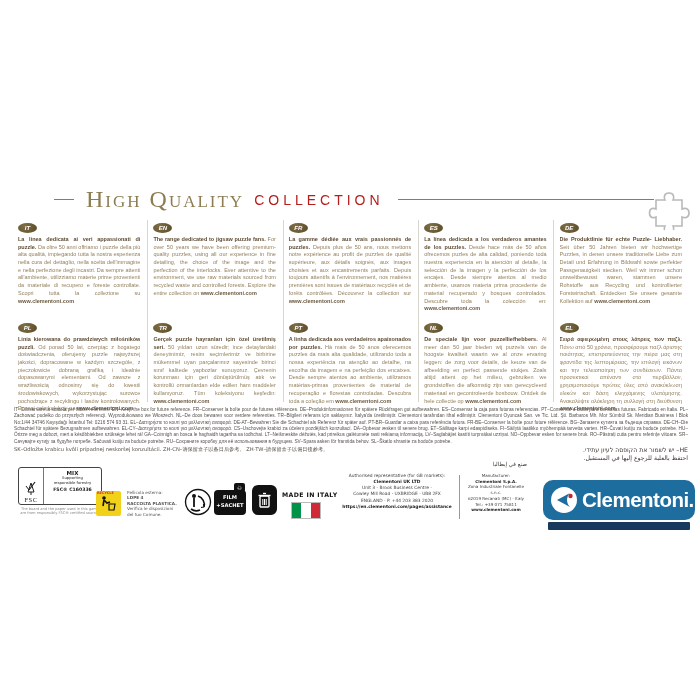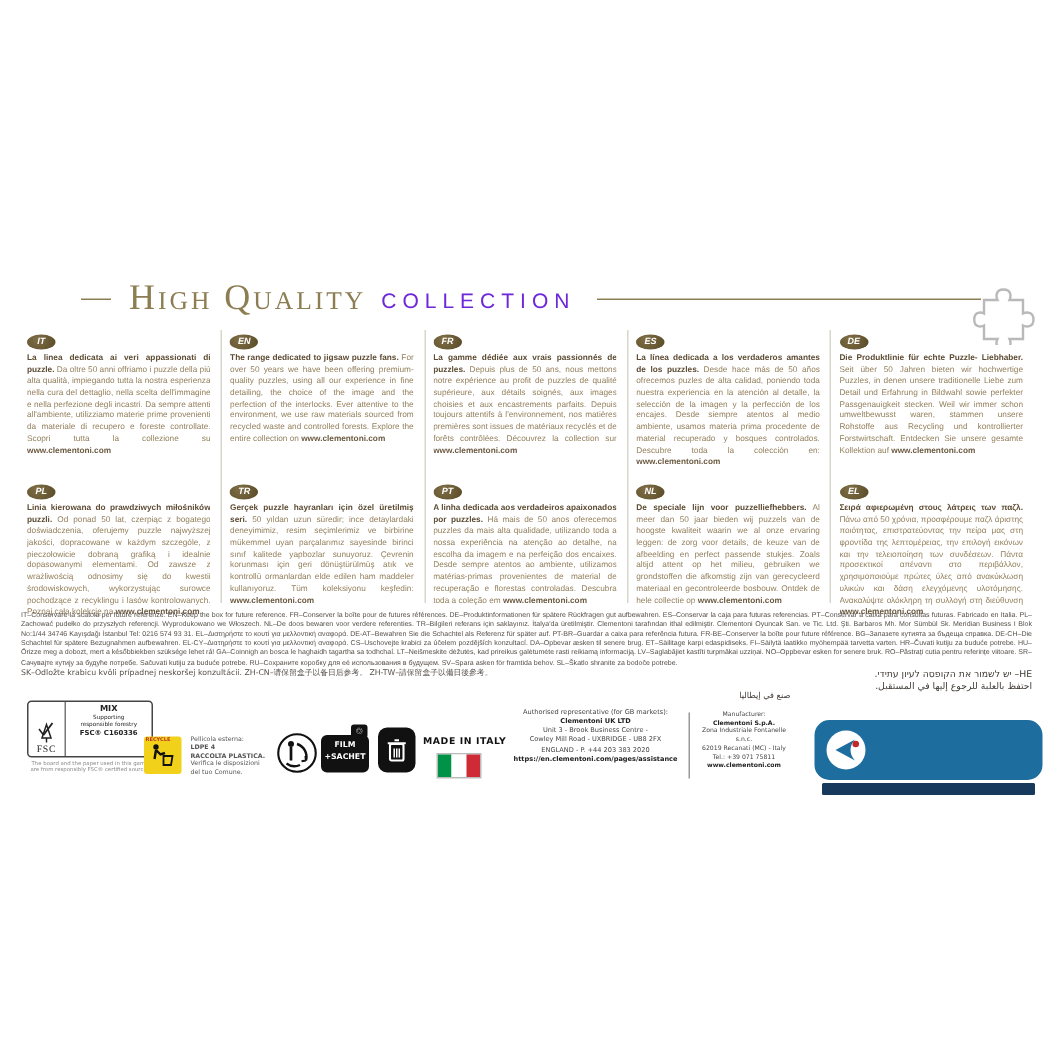--- a/index.html
+++ b/index.html
@@ -11,21 +11,21 @@
   .hq-header{position:absolute;top:186px;left:54px;right:46px;display:flex;align-items:center;}
   .hq-rule{height:1px;background:#8c7e52;}
   .hq-rule.left{width:20px;}
   .hq-rule.right{flex:1;}
   .hq-title{
     font-family:"Liberation Serif", serif;font-variant:small-caps;letter-spacing:2px;
     font-size:24px;color:#8c7e52;margin:0 10px 0 12px;white-space:nowrap;
   }
   .hq-subtitle{
     font-family:"Liberation Sans", sans-serif;font-size:14px;letter-spacing:4px;
-    color:#6d28d9;margin-right:14px;white-space:nowrap;font-weight:400;
+    color:#b91c1c;margin-right:14px;white-space:nowrap;font-weight:400;
   }
   .puzzle-icon{position:absolute;top:184px;right:8px;width:46px;height:46px;}
   
   .lang-grid{
     position:absolute;top:216px;left:18px;width:664px;
     display:grid;grid-template-columns:repeat(5,1fr);grid-template-rows:95px auto;
     column-gap:13px;row-gap:5px;
   }
   .divider-v{position:absolute;width:1px;background:#d8d5cc;top:220px;height:182px;}
   .cell{overflow:hidden;}
@@ -302,16 +302,17 @@
     <div class="b">www.clementoni.com</div>
   </div>
 
   <div class="clem-logo">
     <div class="clem-circle">
       <svg width="26" height="26" viewBox="0 0 26 26" style="position:absolute;left:0;top:0">
         <path d="M19 6 L6 13 L19 20 C15 16 15 10 19 6 Z" fill="#1e6d9f"></path>
         <circle cx="19.5" cy="9" r="2.2" fill="#c2272d"></circle>
       </svg>
     </div>
+    <div class="clem-text">Clementoni.</div>
   </div>
   <div class="clem-bar"></div>
 
 </div>
 
 </body></html>

